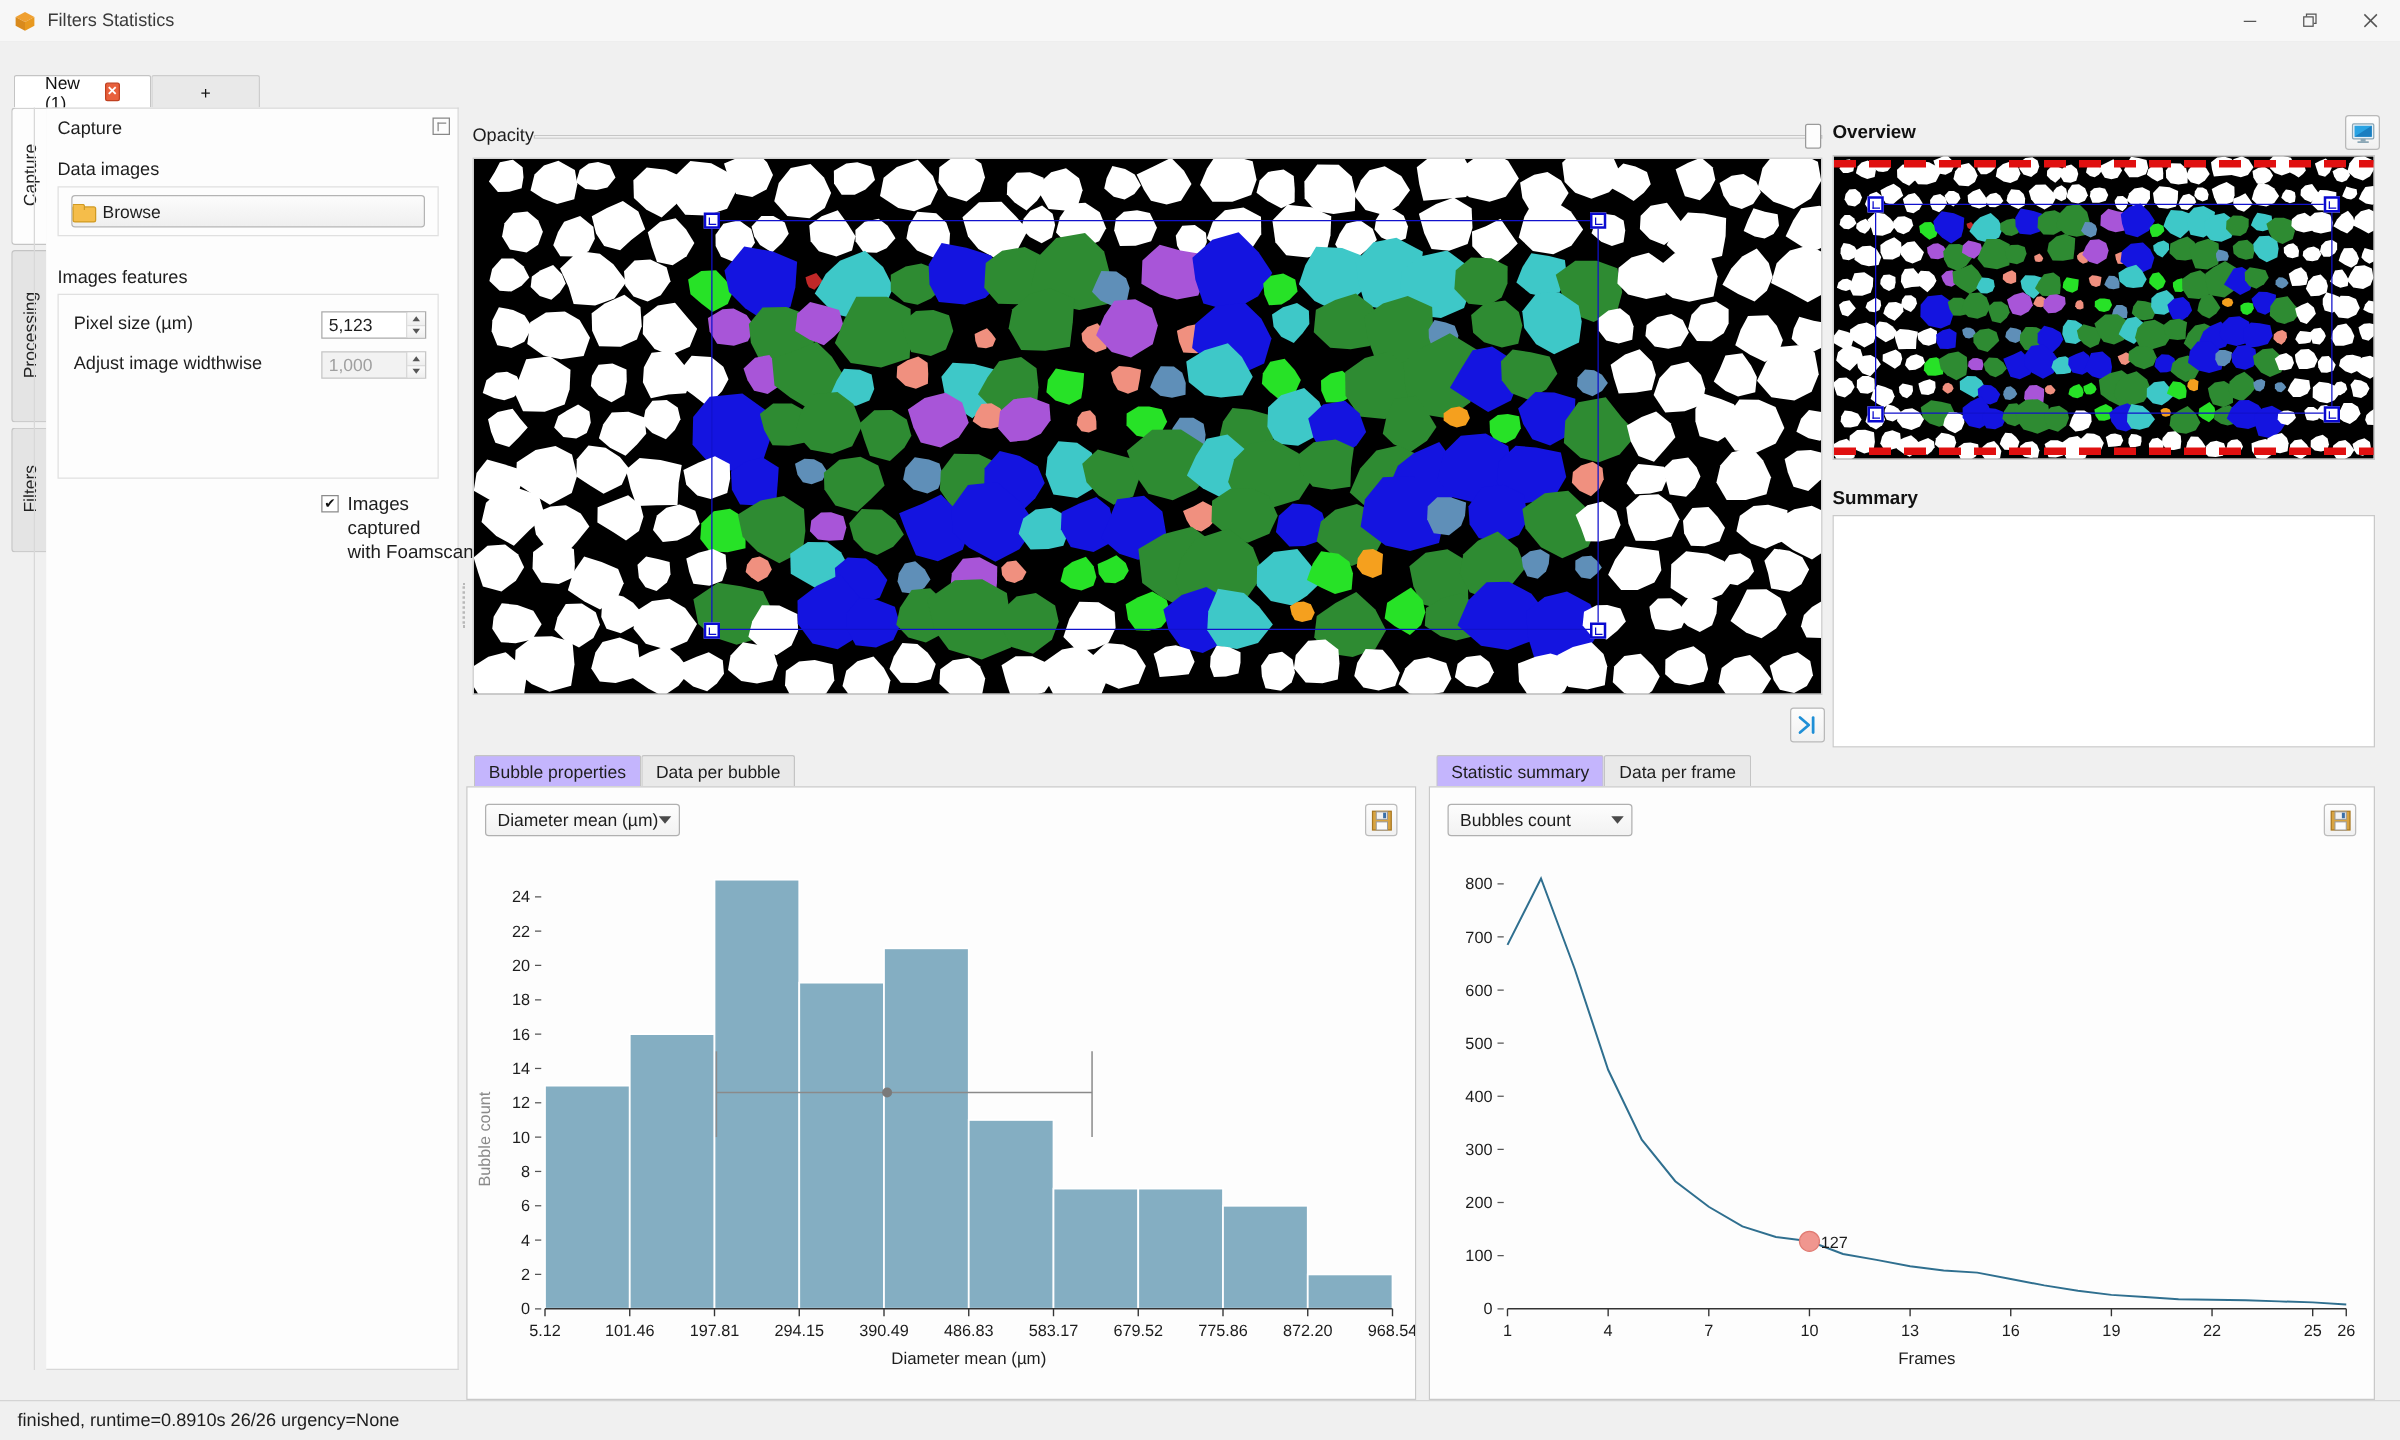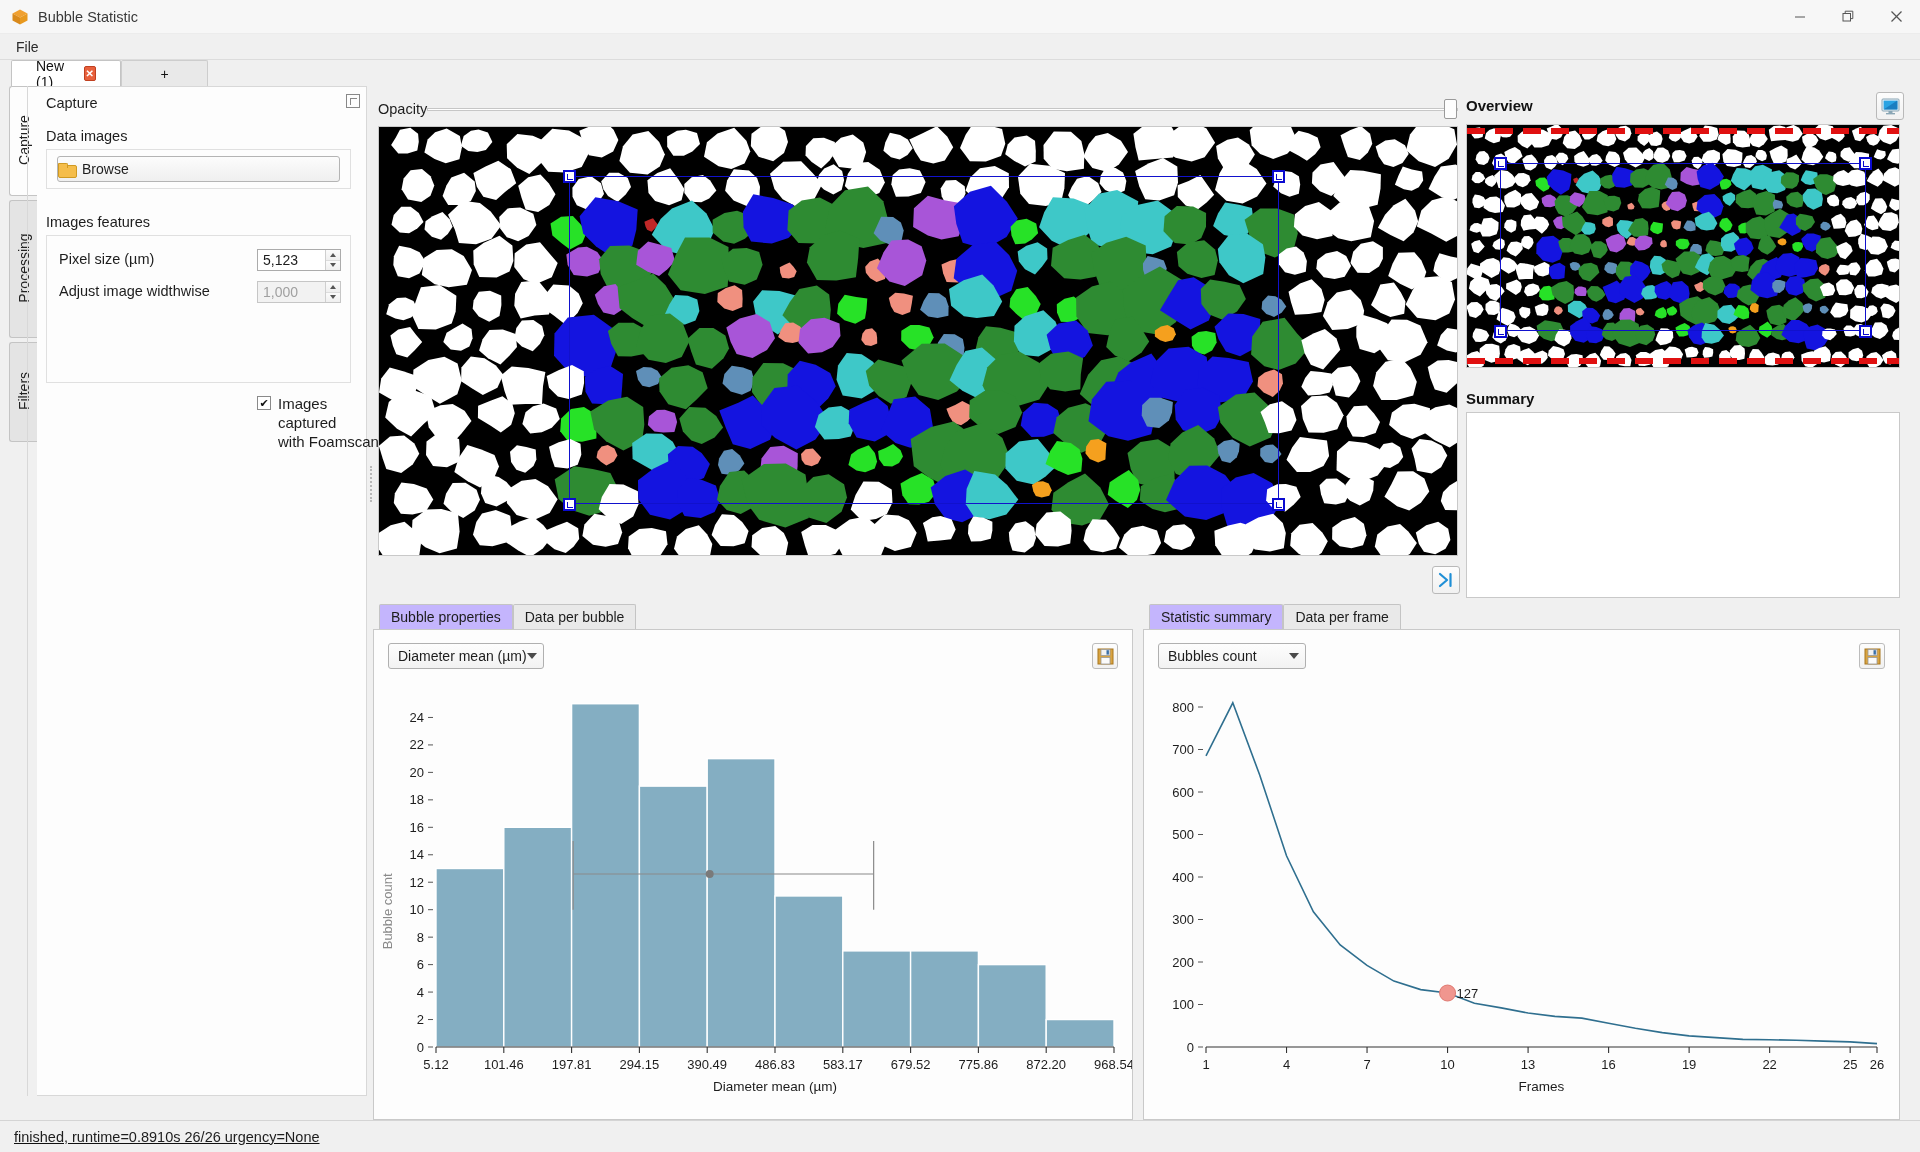--- a/index.html
+++ b/index.html
@@ -217,21 +217,21 @@
     position:absolute; right:14px; top:13px; width:26px; height:26px;
     border:1px solid #bcbcbc; background:linear-gradient(#fdfdfd,#f1f1f1);
     border-radius:3px; display:flex; align-items:center; justify-content:center;
   }
   .plot { position:absolute; left:0; top:46px; right:0; bottom:0; }
 
   
   .statusbar {
     position:absolute; left:0; bottom:0; width:1920px; height:32px;
     background:#f0f0f0; border-top:1px solid #d4d4d4;
-    display:flex; align-items:center;text-decoration:underline;
+    display:flex; align-items:center;
   }
   .status-text { margin-left:14px; font-size:14.5px; color:#1d1d1d; }
 
   .ghost-rail { position:absolute; left:367px; top:86px; width:7px; height:1010px; }
   .ghost-rail:after {
     content:""; position:absolute; left:3px; top:380px; height:36px; width:1px;
     border-left:2px dotted #b8b8b8;
   }
 </style>
 </head>
@@ -240,21 +240,21 @@
 <div id="app">
 
   <div class="titlebar">
     <span class="title-icon">
       <svg width="18" height="18" viewBox="0 0 18 18">
         <polygon points="9,1.5 16.5,5.5 9,9.5 1.5,5.5" fill="#f0a030"></polygon>
         <polygon points="1.5,5.5 9,9.5 9,16.5 1.5,12.5" fill="#d98a1c"></polygon>
         <polygon points="16.5,5.5 9,9.5 9,16.5 16.5,12.5" fill="#e8991f"></polygon>
       </svg>
     </span>
-    <span class="title-text">Bubble Statistic</span>
+    <span class="title-text">Filters Statistics</span>
     <div class="win-btns">
       <div class="win-btn">
         <svg width="12" height="12">
             <line x1="1" y1="6" x2="11" y2="6" stroke="#555" stroke-width="1"></line>
           </svg>
       </div>
       <div class="win-btn">
         <svg width="13" height="13">
           <rect x="1" y="3.5" width="7.5" height="7.5" fill="none" stroke="#555" stroke-width="1"></rect>
           <polyline points="3.2,3.2 3.2,1.2 10.8,1.2 10.8,8.6 9,8.6" fill="none" stroke="#555" stroke-width="1"></polyline>
@@ -262,23 +262,20 @@
       </div>
       <div class="win-btn close">
         <svg width="13" height="13">
             <line x1="1.5" y1="1.5" x2="11.5" y2="11.5" stroke="currentColor" stroke-width="1.2"></line>
             <line x1="11.5" y1="1.5" x2="1.5" y2="11.5" stroke="currentColor" stroke-width="1.2"></line>
           </svg>
       </div>
     </div>
   </div>
 
-  <div class="menubar">
-    <div class="menu-item">File</div>
-  </div>
 
   <div class="tabstrip">
     <div class="doc-tab" style="left:11px;width:110px;">
       <span>New (1)</span>
       <span class="tab-close">✕</span>
     </div>
     <div class="doc-tab inactive" style="left:121px;width:87px;">
       <span>+</span>
     </div>
   </div>

